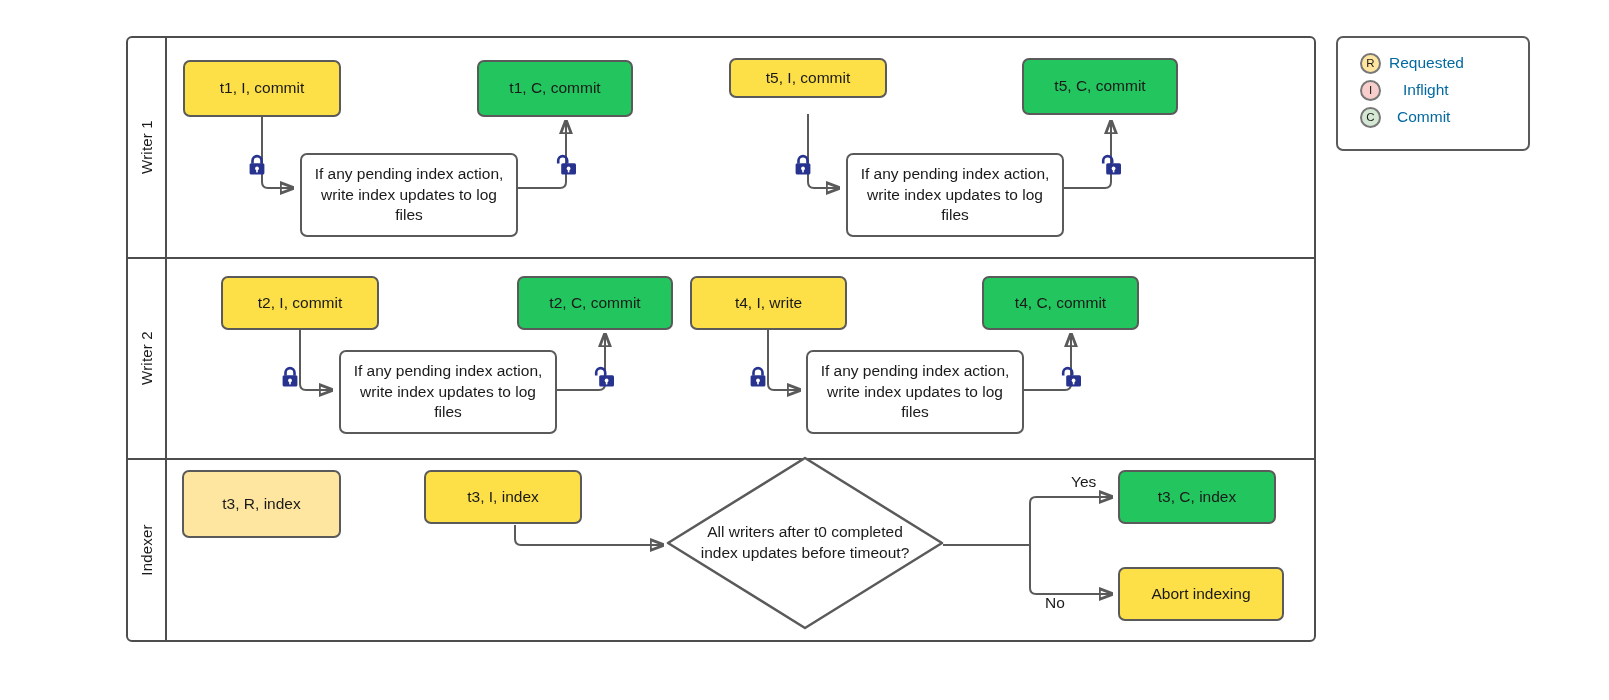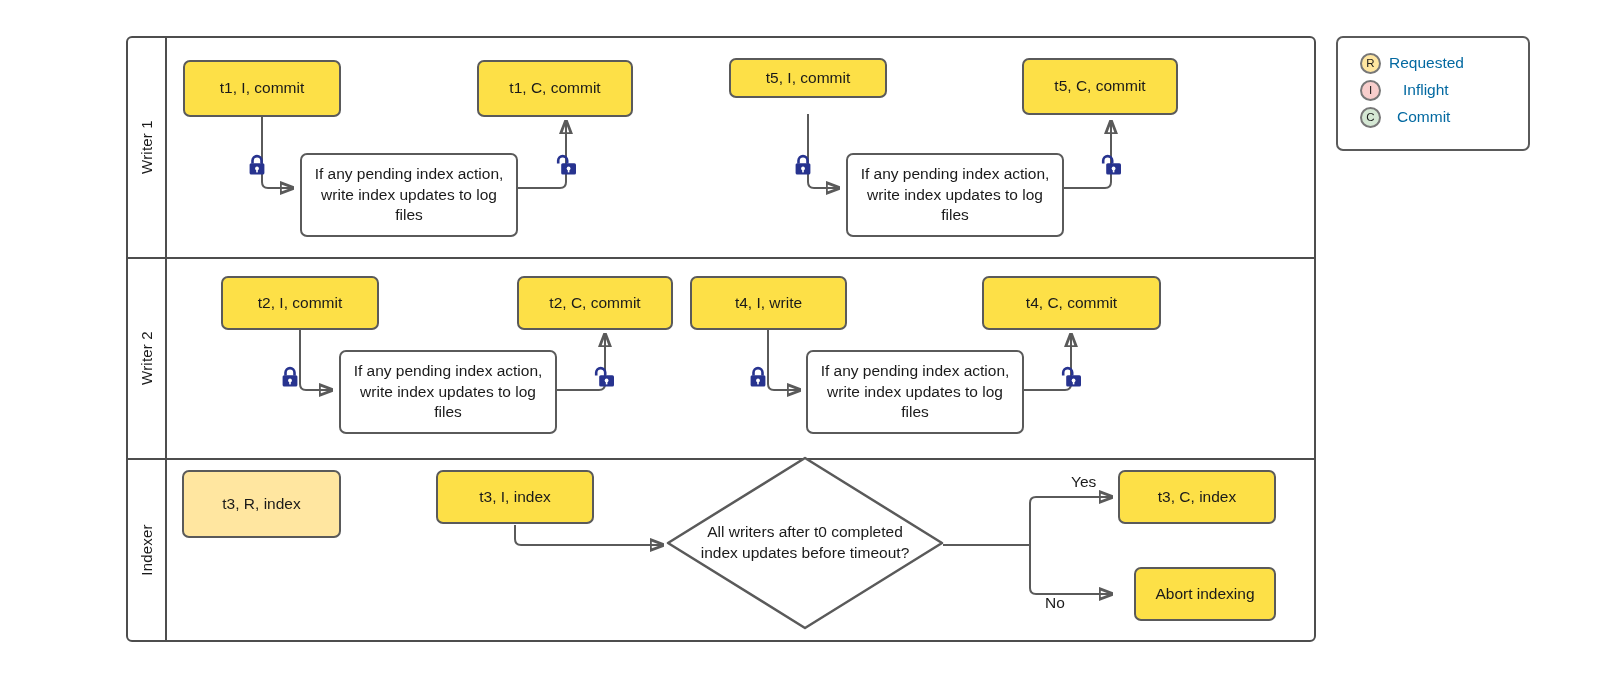--- a/index.html
+++ b/index.html
@@ -58,21 +58,21 @@
     display: flex;
     align-items: center;
     justify-content: center;
     text-align: center;
     font-size: 15.5px;
     color: #1a1a1a;
     line-height: 1.33;
     padding: 2px 6px;
   }
   .node.state-inflight  { background: #fde047; }
-  .node.state-commit    { background: #fde047; }
+  .node.state-commit    { background: #22c55e; }
   .node.state-requested { background: #ffe6a0; }
   .node.process         { background: #ffffff; }
 
   
   .diamond-wrap { }
   .diamond-wrap svg { display: block; overflow: visible; }
   .diamond-text {
     position: absolute;
     left: 0; top: 0;
     width: 100%; height: 100%;
@@ -259,21 +259,21 @@
   </div>
 
   <div class="abs node state-inflight" style="left:690px; top:276px; width:157px; height:54px;">
     <span>t4, I, write</span>
   </div>
 
   <div class="abs node process" style="left:806px; top:350px; width:218px; height:84px;">
     <span>If any pending index action, write index updates to log files</span>
   </div>
 
-  <div class="abs node state-commit" style="left:982px; top:276px; width:179px; height:54px;">
+  <div class="abs node state-commit" style="left:982px; top:276px; width:157px; height:54px;">
     <span>t4, C, commit</span>
   </div>
 
   <div class="abs lock" style="left:280px; top:366px;">
     <svg viewBox="0 0 20 22" width="20" height="22">
       <path d="M5.5 9.5 V6.6 A4.5 4.5 0 0 1 14.5 6.6 V9.5" fill="none" stroke="#27338f" stroke-width="2.6"></path>
       <rect x="2.6" y="9.2" width="14.8" height="11.4" rx="1.6" fill="#27338f"></rect>
       <circle cx="10" cy="14.4" r="1.9" fill="#ffffff"></circle>
       <rect x="9.2" y="14.4" width="1.6" height="4" fill="#ffffff"></rect>
     </svg>
@@ -300,21 +300,21 @@
       <rect x="5.2" y="9.2" width="14.8" height="11.4" rx="1.6" fill="#27338f"></rect>
       <circle cx="12.6" cy="14.4" r="1.9" fill="#ffffff"></circle>
       <rect x="11.8" y="14.4" width="1.6" height="4" fill="#ffffff"></rect>
     </svg>
   </div>
 
   <div class="abs node state-requested" style="left:182px; top:470px; width:159px; height:68px;">
     <span>t3, R, index</span>
   </div>
 
-  <div class="abs node state-inflight" style="left:436px; top:470px; width:158px; height:54px;">
+  <div class="abs node state-inflight" style="left:424px; top:470px; width:158px; height:54px;">
     <span>t3, I, index</span>
   </div>
 
   <div class="abs diamond-wrap" style="left:665px; top:455px; width:280px; height:176px;">
     <svg width="280" height="176" viewBox="0 0 280 176">
       <polygon points="140,3 277,88 140,173 3,88" fill="#ffffff" stroke="#5a5a5a" stroke-width="2.5" stroke-linejoin="round"></polygon>
     </svg>
     <div class="diamond-text">
       <span style="max-width:216px; display:block;">All writers after t0 completed index updates before timeout?</span>
     </div>
@@ -324,21 +324,21 @@
     <span>Yes</span>
   </div>
   <div class="abs edge-label" style="left:1045px; top:594px;">
     <span>No</span>
   </div>
 
   <div class="abs node state-commit" style="left:1118px; top:470px; width:158px; height:54px;">
     <span>t3, C, index</span>
   </div>
 
-  <div class="abs node state-inflight" style="left:1118px; top:567px; width:142px; height:54px;margin-left:16px;">
+  <div class="abs node state-inflight" style="left:1118px; top:567px; width:166px; height:54px;">
     <span>Abort indexing</span>
   </div>
 
   <div class="abs legend">
     <div class="legend-row">
       <span class="badge badge-r">R</span>
       <span class="legend-text">Requested</span>
     </div>
     <div class="legend-row indent">
       <span class="badge badge-i">I</span>

